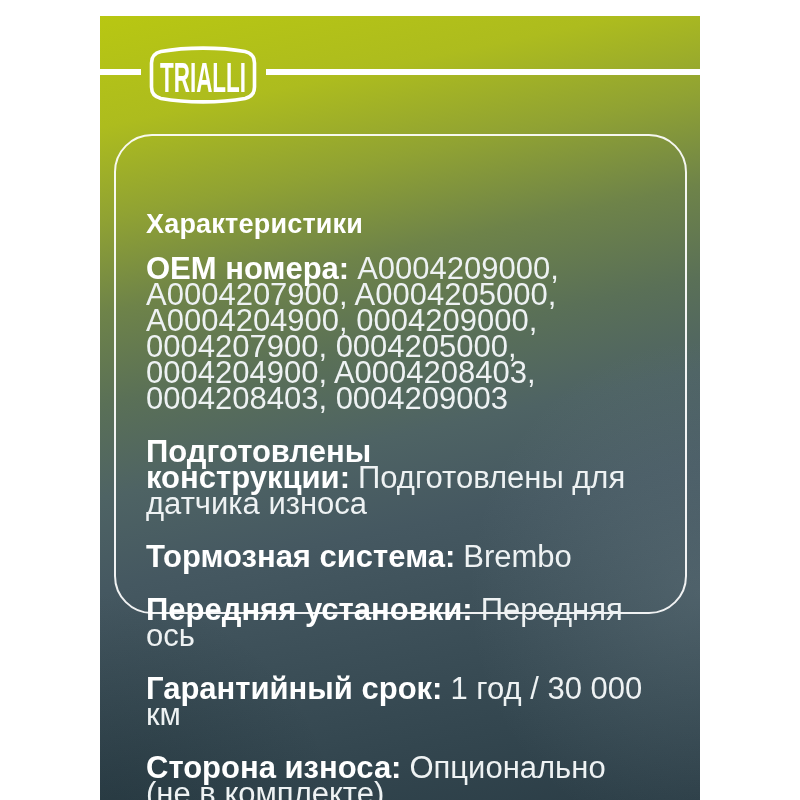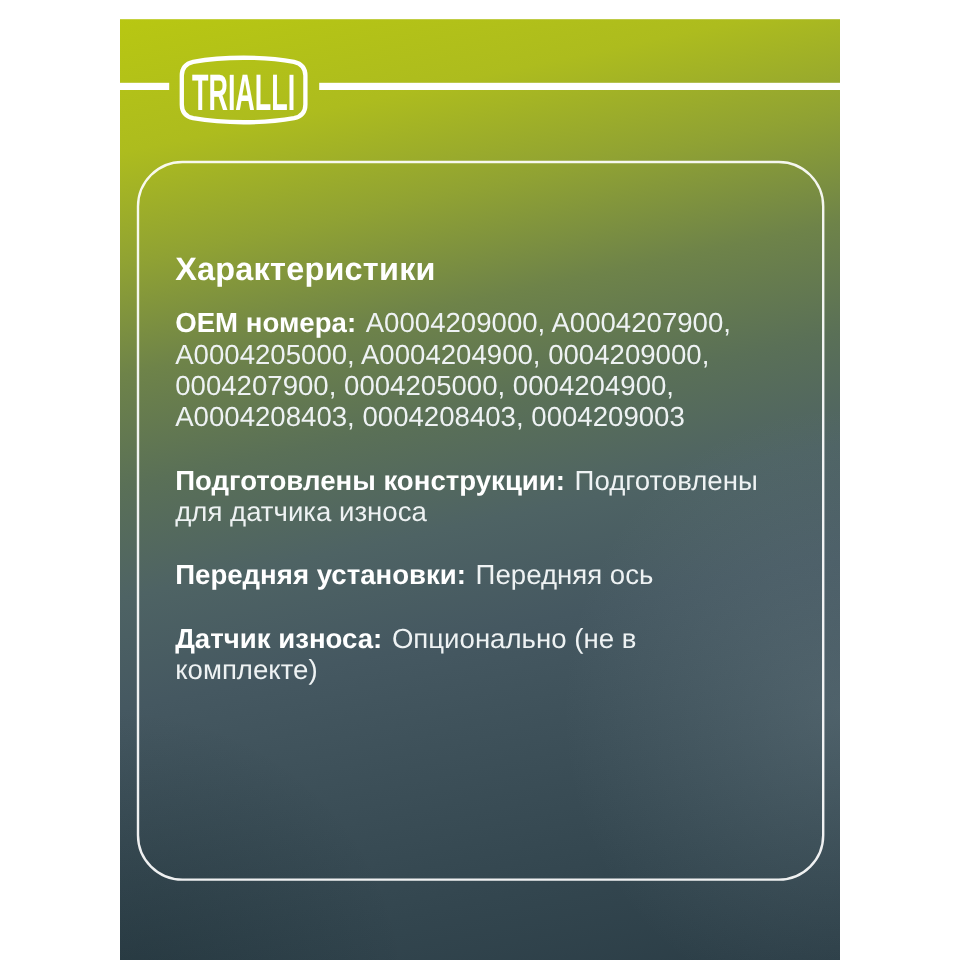--- a/index.html
+++ b/index.html
@@ -30,35 +30,35 @@
   }
   .hline-left  { left:0;  width:41px; }
   .hline-right { left:166px; width:434px; }
   .logo {
     position:absolute; left:47px; top:28px; width:112px; height:62px;
   }
 
   
   .card {
     position:absolute; left:14px; top:118px;
-    width:573px; height:600px;
+    width:573px; height:480px;
     border:2px solid rgba(255,255,255,0.92);
     border-radius:38px;
     box-sizing:border-box;
     padding:72px 30px 0 30px;
     color:#ffffff;
   }
   .card-title {
     margin:0 0 16px 0;
     font-size:27px; line-height:32px; font-weight:bold;
     letter-spacing:0.2px; color:#ffffff;
   }
   .spec {
     margin:27px 0 0 0;
-    font-size:23px; line-height:26px;
+    font-size:31px; line-height:26px;
     color:#eef2f3;
   }
   .spec:first-of-type { margin-top:0; }
   .spec .lbl { font-weight:bold; color:#ffffff; margin-right:8px; }
   .spec .val { font-weight:normal; }
 </style>
 </head>
 <body>
 
 <div class="page">
@@ -72,22 +72,24 @@
       <text x="55" y="33.5" transform="scale(1,1.42)" text-anchor="middle" font-family="Liberation Sans, sans-serif" font-weight="bold" font-size="30" fill="#ffffff" textLength="86" lengthAdjust="spacingAndGlyphs">TRIALLI</text>
     </svg>
 
     <div class="card">
       <h2 class="card-title">Характеристики</h2>
 
       <p class="spec"><b class="lbl">OEM номера:</b><span class="val">A0004209000, A0004207900, A0004205000, A0004204900, 0004209000, 0004207900, 0004205000, 0004204900, A0004208403, 0004208403, 0004209003</span></p>
 
       <p class="spec"><b class="lbl">Подготовлены конструкции:</b><span class="val">Подготовлены для датчика износа</span></p>
 
+      <p class="spec"><b class="lbl">Тормозная система:</b><span class="val">Brembo</span></p>
 
       <p class="spec"><b class="lbl">Передняя установки:</b><span class="val">Передняя ось</span></p>
 
+      <p class="spec"><b class="lbl">Гарантийный срок:</b><span class="val">1 год / 30 000 км</span></p>
 
-      <p class="spec"><b class="lbl">Датчик износа:</b><span class="val">Опционально (не в комплекте)</span></p>
+      <p class="spec"><b class="lbl">Сторона износа:</b><span class="val">Опционально (не в комплекте)</span></p>
 
     </div>
 
   </div>
 </div>
 
 </body></html>

